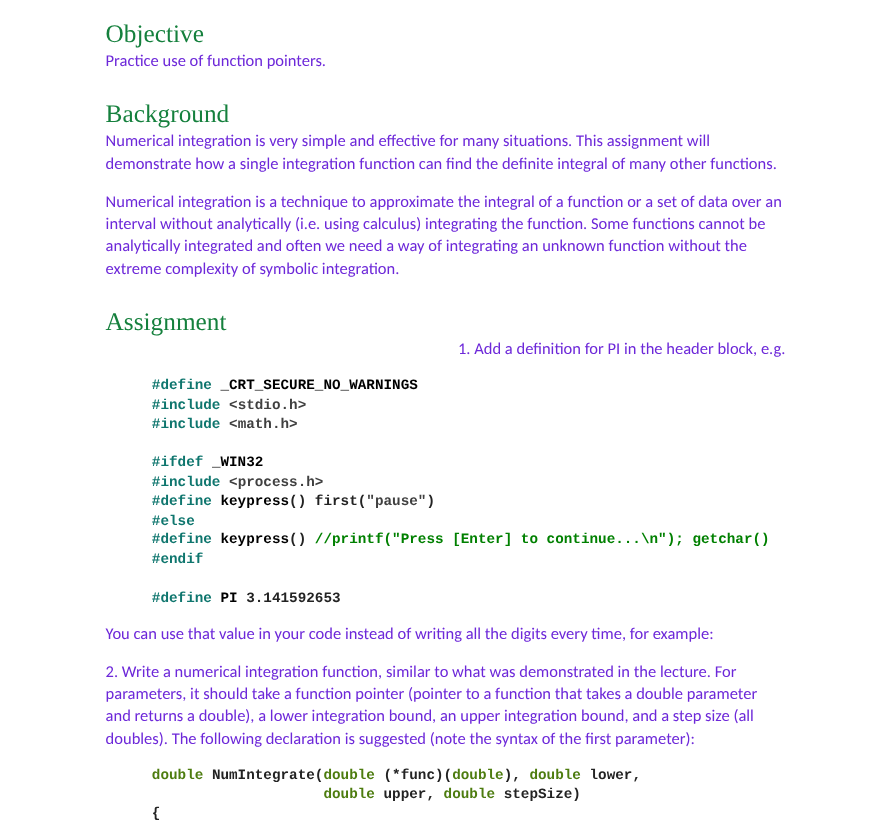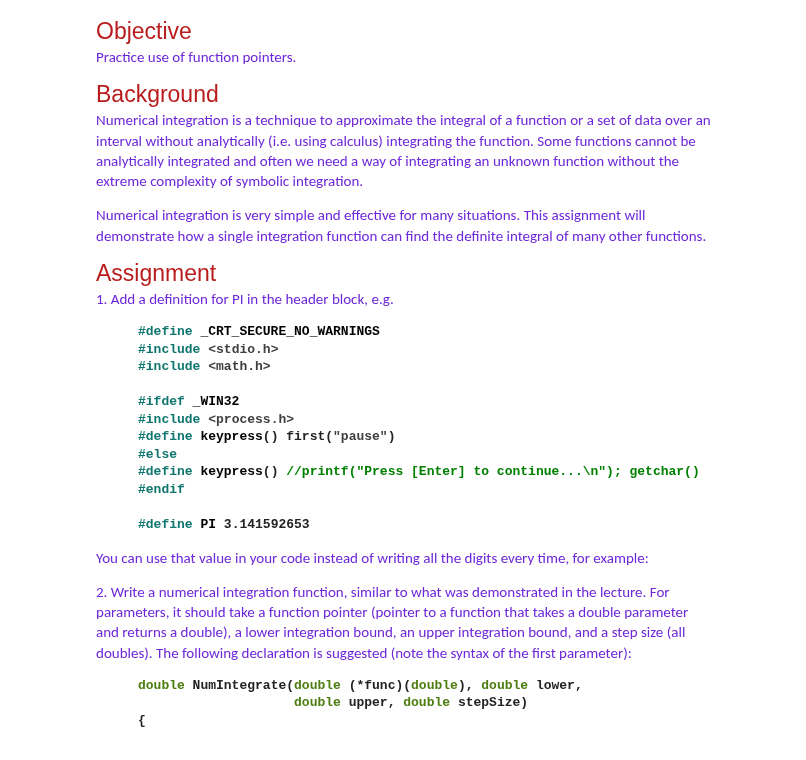--- a/index.html
+++ b/index.html
@@ -10,37 +10,38 @@
       padding: 0;
       font-family: Calibri, "Segoe UI", Arial, sans-serif;
       background: #fff;
       color: #232323;
       width: 806px;
     }
     .page {
       padding: 18px 92px 30px 96px;
     }
     h2 {
-      color: #b91c1c;
+      color: #15803d;
       font-weight: 400;
       font-size: 23px;
       margin: 0 0 2px 0;
-      font-family: Liberation Sans, sans-serif;
+      font-family: Liberation Serif, serif;
     }
     h2.tight-top {
-      margin-top: 14px;
+      margin-top: 25px;
     }
     .body-text {
       font-size: 15px;
       line-height: 1.35;
       margin: 0 0 14px 0;
       color: #6d28d9;
     }
     .body-text.tight {
       margin-bottom: 4px;
+      text-align: right;
     }
     .code-block {
       font-family: Consolas, "Courier New", monospace;
       font-size: 13px;
       line-height: 1.35;
       white-space: pre;
       margin: 14px 0 14px 42px;
       font-weight: 600;
       color: #232323;
     }
@@ -52,22 +53,22 @@
   </style>
 </head>
 <body>
 
 <div class="page">
 
   <h2>Objective</h2>
   <p class="body-text">Practice use of function pointers.</p>
 
   <h2 class="tight-top">Background</h2>
+  <p class="body-text">Numerical integration is very simple and effective for many situations. This assignment will demonstrate how a single integration function can find the definite integral of many other functions.</p>
   <p class="body-text">Numerical integration is a technique to approximate the integral of a function or a set of data over an interval without analytically (i.e. using calculus) integrating the function. Some functions cannot be analytically integrated and often we need a way of integrating an unknown function without the extreme complexity of symbolic integration.</p>
-  <p class="body-text">Numerical integration is very simple and effective for many situations. This assignment will demonstrate how a single integration function can find the definite integral of many other functions.</p>
 
   <h2 class="tight-top">Assignment</h2>
   <p class="body-text tight">1. Add a definition for PI in the header block, e.g.</p>
 
   <div class="code-block"><span class="c-gray">#define</span><span class="c-pi"> _CRT_SECURE_NO_WARNINGS</span>
 <span class="c-gray">#include</span><span class="c-str"> &lt;stdio.h&gt;</span>
 <span class="c-gray">#include</span><span class="c-str"> &lt;math.h&gt;</span>
 
 <span class="c-gray">#ifdef</span><span class="c-pi"> _WIN32</span>
 <span class="c-gray">#include</span><span class="c-str"> &lt;process.h&gt;</span>

